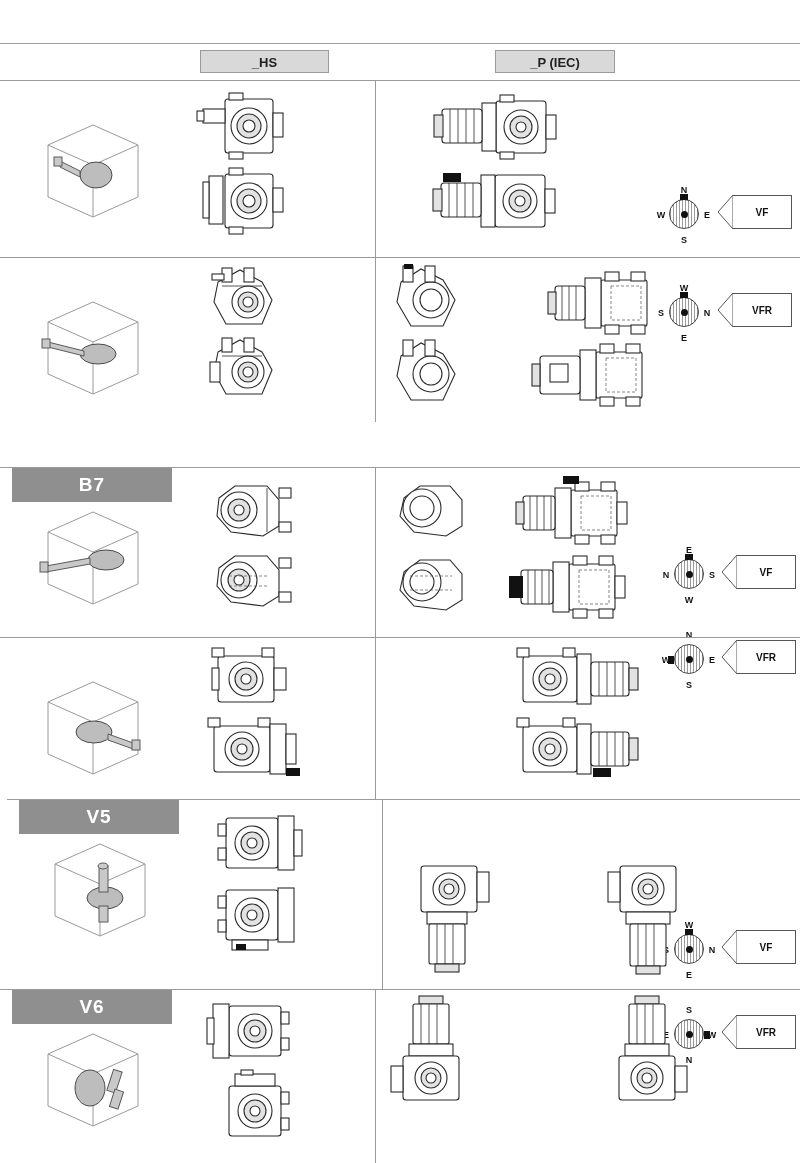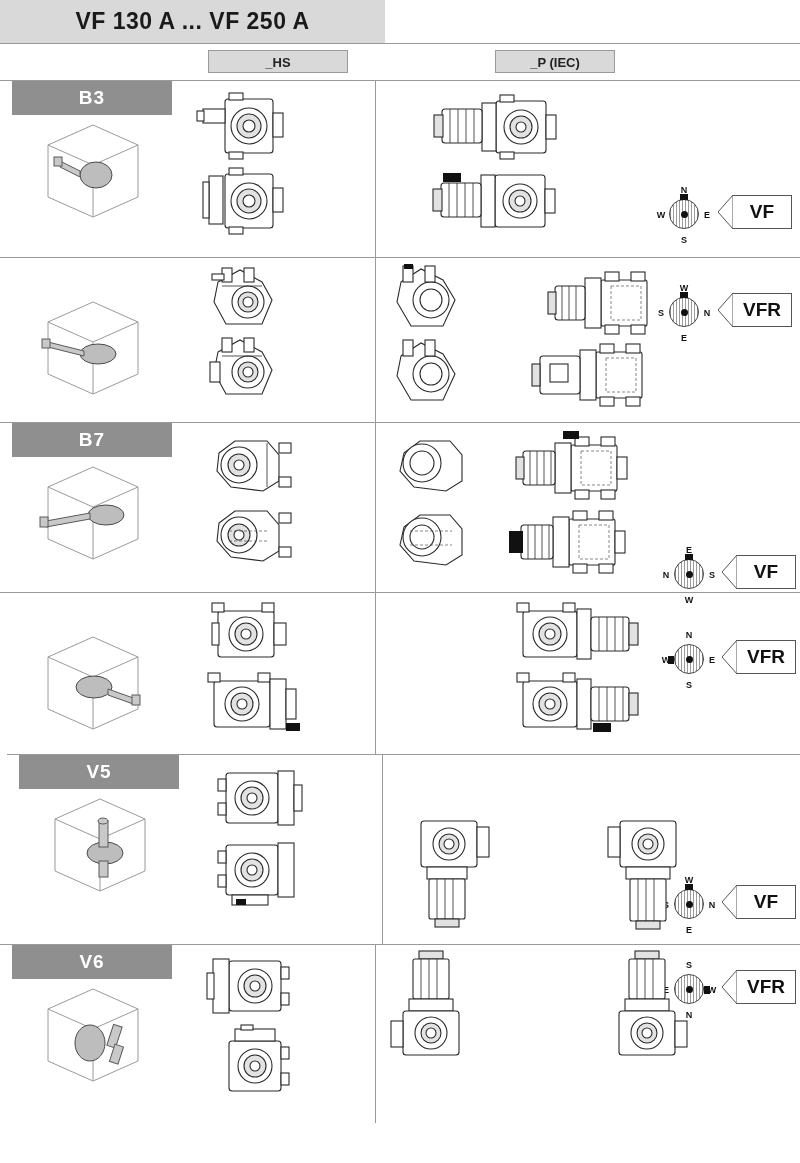--- a/index.html
+++ b/index.html
@@ -27,28 +27,28 @@
   .header .right { width:415px; background:#bdbdbd; color:#1a1a1a; }
 
   
   .subhead { position:relative; height:36px; width:800px; background:#fff; }
   .tag {
     position:absolute; top:6px;
     height:23px; line-height:23px;
     background:#d9d9d9; border:1px solid #9a9a9a;
     font-size:13px; font-weight:bold; text-align:center; color:#222;
   }
-  .tag.hs { left:208px; width:140px; }
+  .tag.hs { left:200px; width:129px; }
   .tag.p  { left:495px; width:120px; }
 
   
   .row { position:relative; width:800px; border-top:1px solid #9a9a9a; }
   .row.r-b3 { height:177px; }
   .row.r-b6 { height:165px; }
-  .row.r-b7 { height:170px; }
+  .row.r-b7 { height:170px;margin-top:45px; }
   .row.r-b8 { height:162px; }
   .row.r-v5 { height:190px;margin-left:7px; }
   .row.r-v6 { height:179px; }
 
   
   .poslabel {
     position:absolute; left:12px; top:0; width:160px; height:34px;
     background:#8f8f8f; color:#fff; font-weight:bold; font-size:19px;
     display:flex; align-items:center; justify-content:center;
     letter-spacing:1px;
@@ -64,21 +64,21 @@
   
   .callout {
     position:absolute; height:34px; width:74px;
     display:flex; align-items:center;
   }
   .callout .arrowsvg { width:15px; height:34px; display:block; }
   .callout .box {
     height:34px; flex:1;
     border:1px solid #555; border-left:none; background:#fff;
     display:flex; align-items:center; justify-content:center;
-    font-weight:bold; font-size:19px; color:#111;
+    font-weight:bold; font-size:10px; color:#111;
   }
 
   
   .compass { position:absolute; width:58px; height:58px; }
   .compass .lbl {
     position:absolute; font-size:9px; font-weight:bold; color:#111;
     width:12px; text-align:center;
   }
   .compass .n { top:-1px; left:23px; }
   .compass .s { bottom:-1px; left:23px; }
@@ -113,30 +113,28 @@
   .cube .cl { fill:none; stroke:#9a9a9a; stroke-width:1; }
   .cube .shaft { fill:#c9c9c9; stroke:#5a5a5a; stroke-width:1; }
   .cube .disc2 { fill:#bdbdbd; stroke:#4a4a4a; stroke-width:1; }
 </style>
 </head>
 <body>
 
 <div class="page">
 
   <div class="header">
-    <div class="cell left">VF 130 A ... VF 250 A</div>
   </div>
 
   <div class="subhead">
     <div class="tag hs">_HS</div>
     <div class="tag p">_P (IEC)</div>
   </div>
 
   <div class="row r-b3">
-    <div class="poslabel">B3</div>
     <div class="vdiv"></div>
 
     <div class="cube">
       <svg class="gb" viewBox="0 0 150 115" width="150" height="115">
         <g class="cl">
           <path d="M30 28 L75 8 L120 28 L120 80 L75 100 L30 80 Z"></path>
           <path d="M30 28 L75 48 L120 28"></path>
             <path d="M75 48 L75 100"></path>
         </g>
         <ellipse class="disc2" cx="78" cy="58" rx="16" ry="13"></ellipse>

